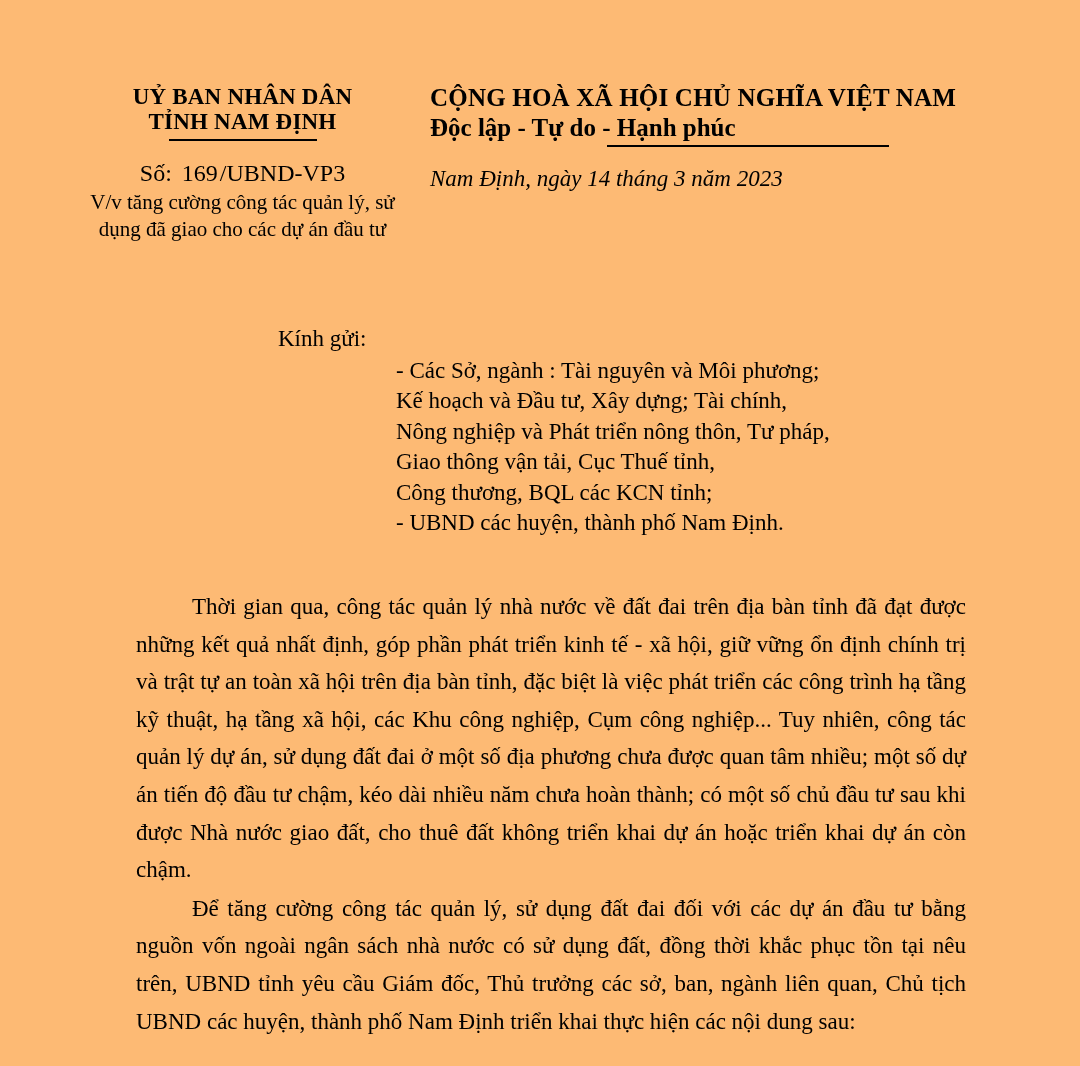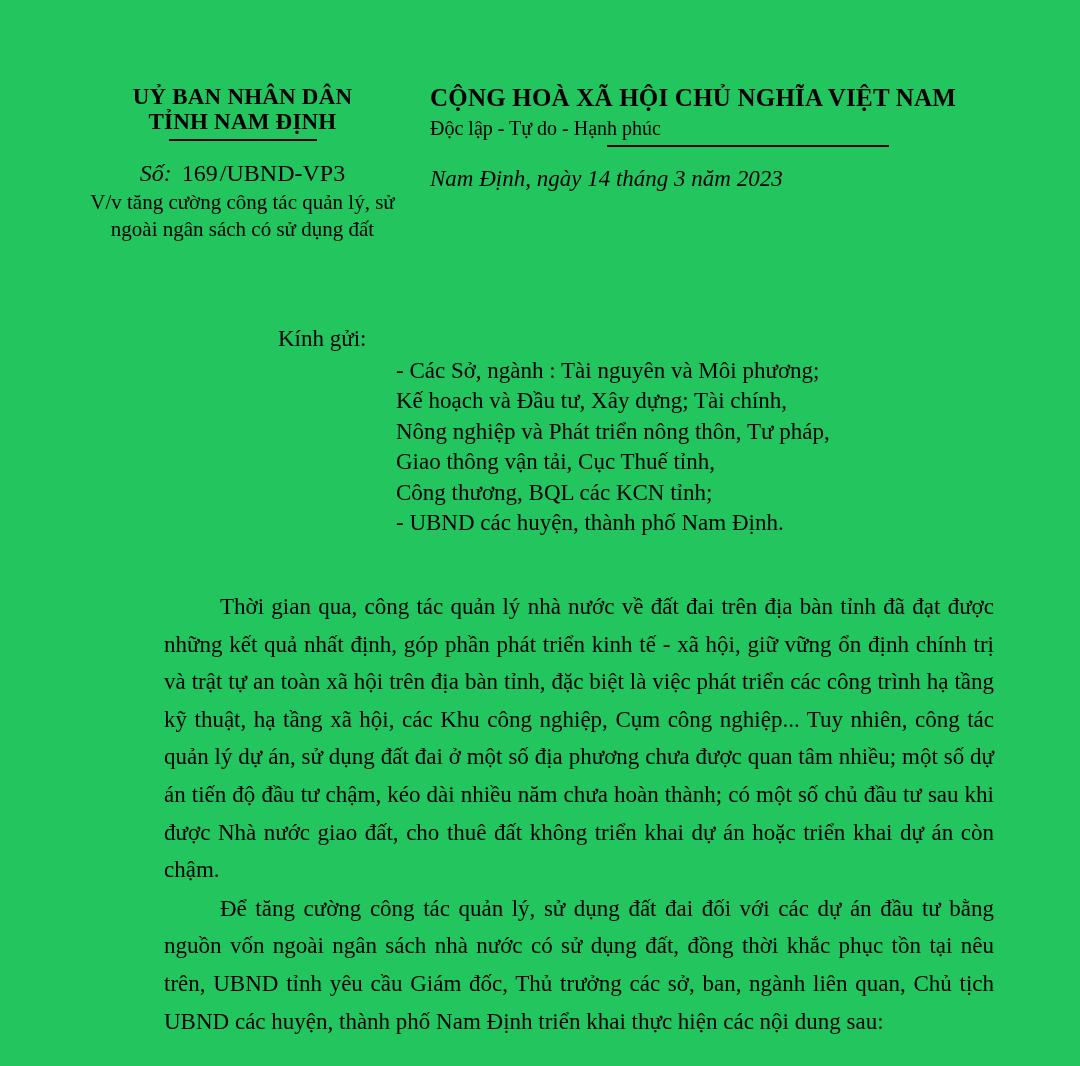--- a/index.html
+++ b/index.html
@@ -10,21 +10,21 @@
   body {
     font-family: "Liberation Serif", "DejaVu Serif", serif;
     color: #000000;
     -webkit-font-smoothing: antialiased;
   }
   .page {
     position: relative;
     width: 1080px;
     height: 1066px;
     margin: 0 auto;
-    background: #22c55e;
+    background: #fdba74;
     overflow: hidden;
   }
 
   
   .header {
     position: absolute;
     top: 84px;
     left: 0;
     width: 1080px;
     display: flex;
@@ -57,40 +57,40 @@
     background: #000;
     margin: 5px auto 0 auto;
   }
 
   .doc-number {
     font-size: 24px;
     line-height: 28px;
     margin-top: 18px;
     white-space: nowrap;
   }
-  .doc-number .num-label { letter-spacing: 0px; font-style: italic; }
+  .doc-number .num-label { letter-spacing: 0px; }
   .doc-number .num-value { padding: 0 2px 0 10px; text-align: right; }
 
   .subject {
     font-size: 21px;
     line-height: 26.5px;
     margin-top: 2px;
   }
   .subject div { white-space: nowrap; }
 
   .nation-name {
     font-weight: bold;
     font-size: 25px;
     line-height: 28px;
     letter-spacing: 0.2px;
     white-space: nowrap;
   }
   .motto {
-    font-weight: normal;
-    font-size: 20px;
+    font-weight: bold;
+    font-size: 25px;
     line-height: 26px;
     margin-top: 3px;
     white-space: nowrap;
   }
   .motto-underline {
     width: 282px;
     height: 2px;
     background: #000;
     margin: 4px auto 0 auto;
   }
@@ -117,21 +117,21 @@
   .recipient-list {
     padding-left: 396px;
     margin-top: 1px;
   }
   .recipient-list div { white-space: nowrap; }
 
   
   .body-text {
     position: absolute;
     top: 588px;
-    left: 164px;
+    left: 136px;
     width: 830px;
     font-size: 23px;
     line-height: 37.6px;
     text-align: justify;
     text-justify: inter-word;
   }
   .body-text p {
     margin: 0;
     text-indent: 56px;
   }
@@ -162,21 +162,21 @@
       <div class="org-name">UỶ BAN NHÂN DÂN</div>
       <div class="org-name">TỈNH NAM ĐỊNH</div>
       <div class="org-underline"></div>
 
       <div class="doc-number">
         <span class="num-label">Số:</span><span class="num-value">169</span><span class="num-suffix">/UBND-VP3</span>
       </div>
 
       <div class="subject">
         <div>V/v tăng cường công tác quản lý, sử</div>
-        <div>ngoài ngân sách có sử dụng đất</div>
+        <div>dụng đã giao cho các dự án đầu tư</div>
       </div>
     </div>
 
     <div class="header-right">
       <div class="nation-name">CỘNG HOÀ XÃ HỘI CHỦ NGHĨA VIỆT NAM</div>
       <div class="motto">Độc lập - Tự do - Hạnh phúc</div>
       <div class="motto-underline"></div>
       <div class="date-line">Nam Định, ngày  14 tháng 3 năm 2023</div>
     </div>
 

